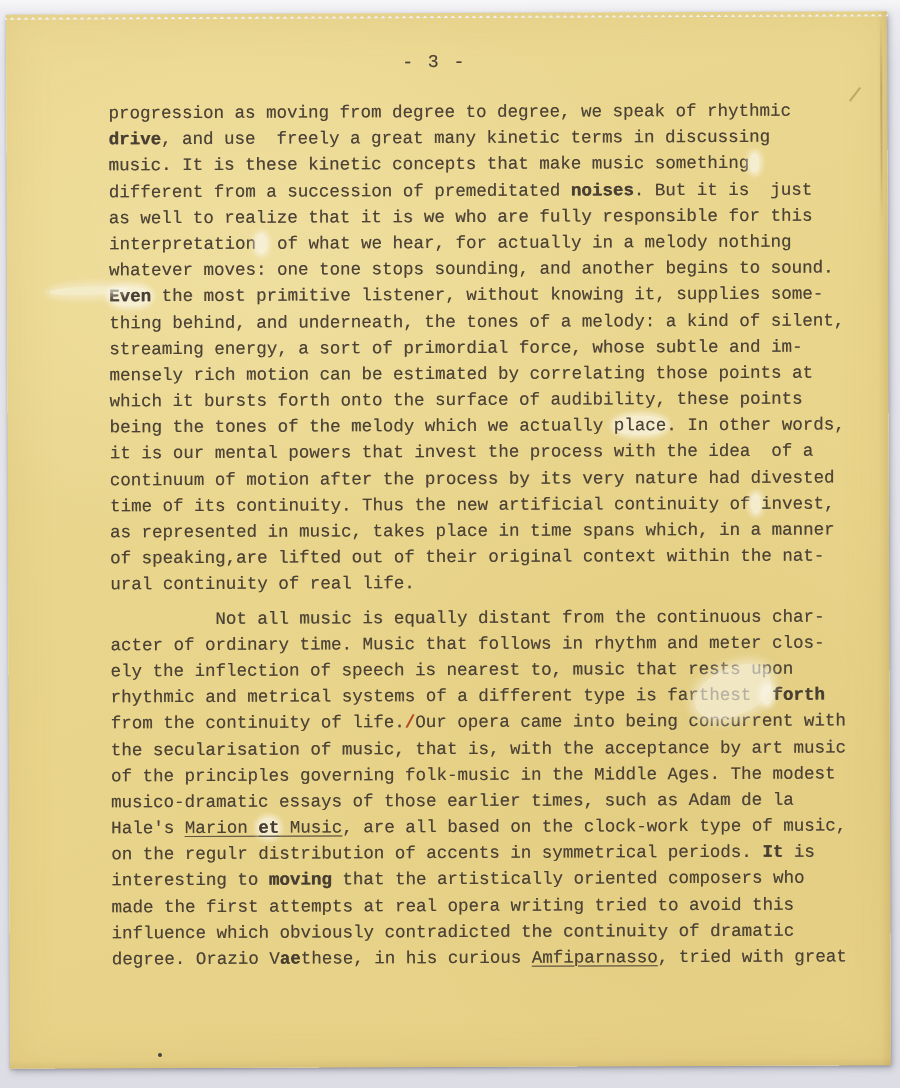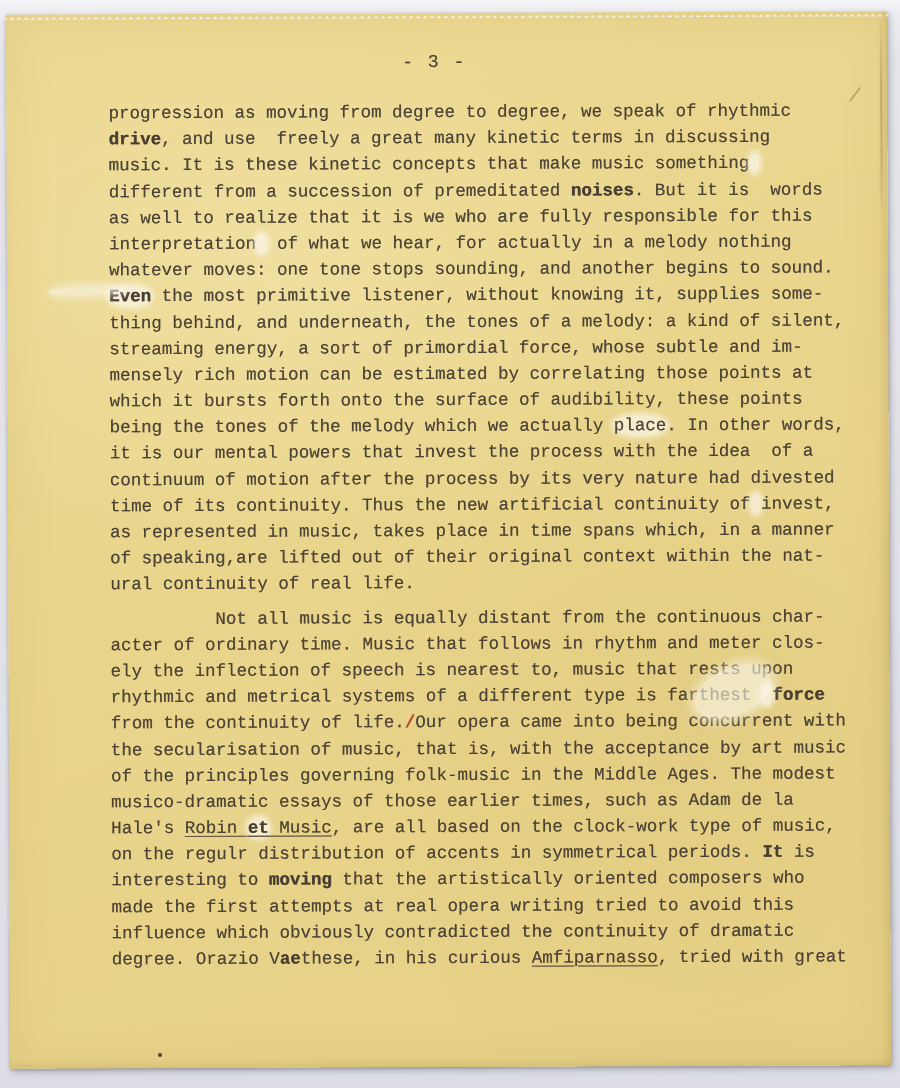--- a/index.html
+++ b/index.html
@@ -116,47 +116,47 @@
 <div class="paper">
   <div class="deckle"></div>
 
   <div class="page-number">- 3 -</div>
 
   <div class="text-body">
       <div class="para">
         <div class="line"><span>progression as moving from degree to degree, we speak of rhythmic</span></div>
         <div class="line"><span class="seg-bold">drive</span><span>, and use  freely a great many kinetic terms in discussing</span></div>
         <div class="line"><span>music. It is these kinetic concepts that make music something</span><span class="seg-whiteout"> </span></div>
-        <div class="line"><span>different from a succession of premeditated </span><span class="seg-bold">noises</span><span>. But it is  words</span></div>
+        <div class="line"><span>different from a succession of premeditated </span><span class="seg-bold">noises</span><span>. But it is  just</span></div>
         <div class="line"><span>as well to realize that it is we who are fully responsible for this</span></div>
         <div class="line"><span>interpretation</span><span class="seg-whiteout"> </span><span> of what we hear, for actually in a melody nothing</span></div>
         <div class="line"><span>whatever moves: one tone stops sounding, and another begins to sound.</span></div>
         <div class="line"><span class="seg-bold seg-whiteout">Even</span><span> the most primitive listener, without knowing it, supplies some-</span></div>
         <div class="line"><span>thing behind, and underneath, the tones of a melody: a kind of silent,</span></div>
         <div class="line"><span>streaming energy, a sort of primordial force, whose subtle and im-</span></div>
         <div class="line"><span>mensely rich motion can be estimated by correlating those points at</span></div>
         <div class="line"><span>which it bursts forth onto the surface of audibility, these points</span></div>
         <div class="line"><span>being the tones of the melody which we actually </span><span class="seg-whiteout">place</span><span>. In other words,</span></div>
         <div class="line"><span>it is our mental powers that invest the process with the idea  of a</span></div>
         <div class="line"><span>continuum of motion after the process by its very nature had divested</span></div>
         <div class="line"><span>time of its continuity. Thus the new artificial continuity of</span><span class="seg-whiteout"> </span><span>invest,</span></div>
         <div class="line"><span>as represented in music, takes place in time spans which, in a manner</span></div>
         <div class="line"><span>of speaking,are lifted out of their original context within the nat-</span></div>
         <div class="line"><span>ural continuity of real life.</span></div>
       </div>
       <div class="para">
         <div class="line"><span>          Not all music is equally distant from the continuous char-</span></div>
         <div class="line"><span>acter of ordinary time. Music that follows in rhythm and meter clos-</span></div>
         <div class="line"><span>ely the inflection of speech is nearest to, music that rests upon</span></div>
-        <div class="line"><span>rhythmic and metrical systems of a different type is farthest </span><span class="seg-whiteout"> </span><span class="seg-bold">force</span></div>
+        <div class="line"><span>rhythmic and metrical systems of a different type is farthest </span><span class="seg-whiteout"> </span><span class="seg-bold">forth</span></div>
         <div class="line"><span>from the continuity of life.</span><span class="seg-red">/</span><span>Our opera came into being concurrent with</span></div>
         <div class="line"><span>the secularisation of music, that is, with the acceptance by art music</span></div>
         <div class="line"><span>of the principles governing folk-music in the Middle Ages. The modest</span></div>
         <div class="line"><span>musico-dramatic essays of those earlier times, such as Adam de la</span></div>
-        <div class="line"><span>Hale's </span><span class="seg-underline">Robin </span><span class="seg-underline seg-bold seg-whiteout">et</span><span class="seg-underline"> Music</span><span>, are all based on the clock-work type of music,</span></div>
+        <div class="line"><span>Hale's </span><span class="seg-underline">Marion </span><span class="seg-underline seg-bold seg-whiteout">et</span><span class="seg-underline"> Music</span><span>, are all based on the clock-work type of music,</span></div>
         <div class="line"><span>on the regulr distribution of accents in symmetrical periods. </span><span class="seg-bold">It</span><span> is</span></div>
         <div class="line"><span>interesting to </span><span class="seg-bold">moving</span><span> that the artistically oriented composers who</span></div>
         <div class="line"><span>made the first attempts at real opera writing tried to avoid this</span></div>
         <div class="line"><span>influence which obviously contradicted the continuity of dramatic</span></div>
         <div class="line"><span>degree. Orazio V</span><span class="seg-bold">ae</span><span>these, in his curious </span><span class="seg-underline">Amfiparnasso</span><span>, tried with great</span></div>
       </div>
     </div>
 
   <div class="artifact smudge-even"></div>
   <div class="artifact blob-remote"></div>

